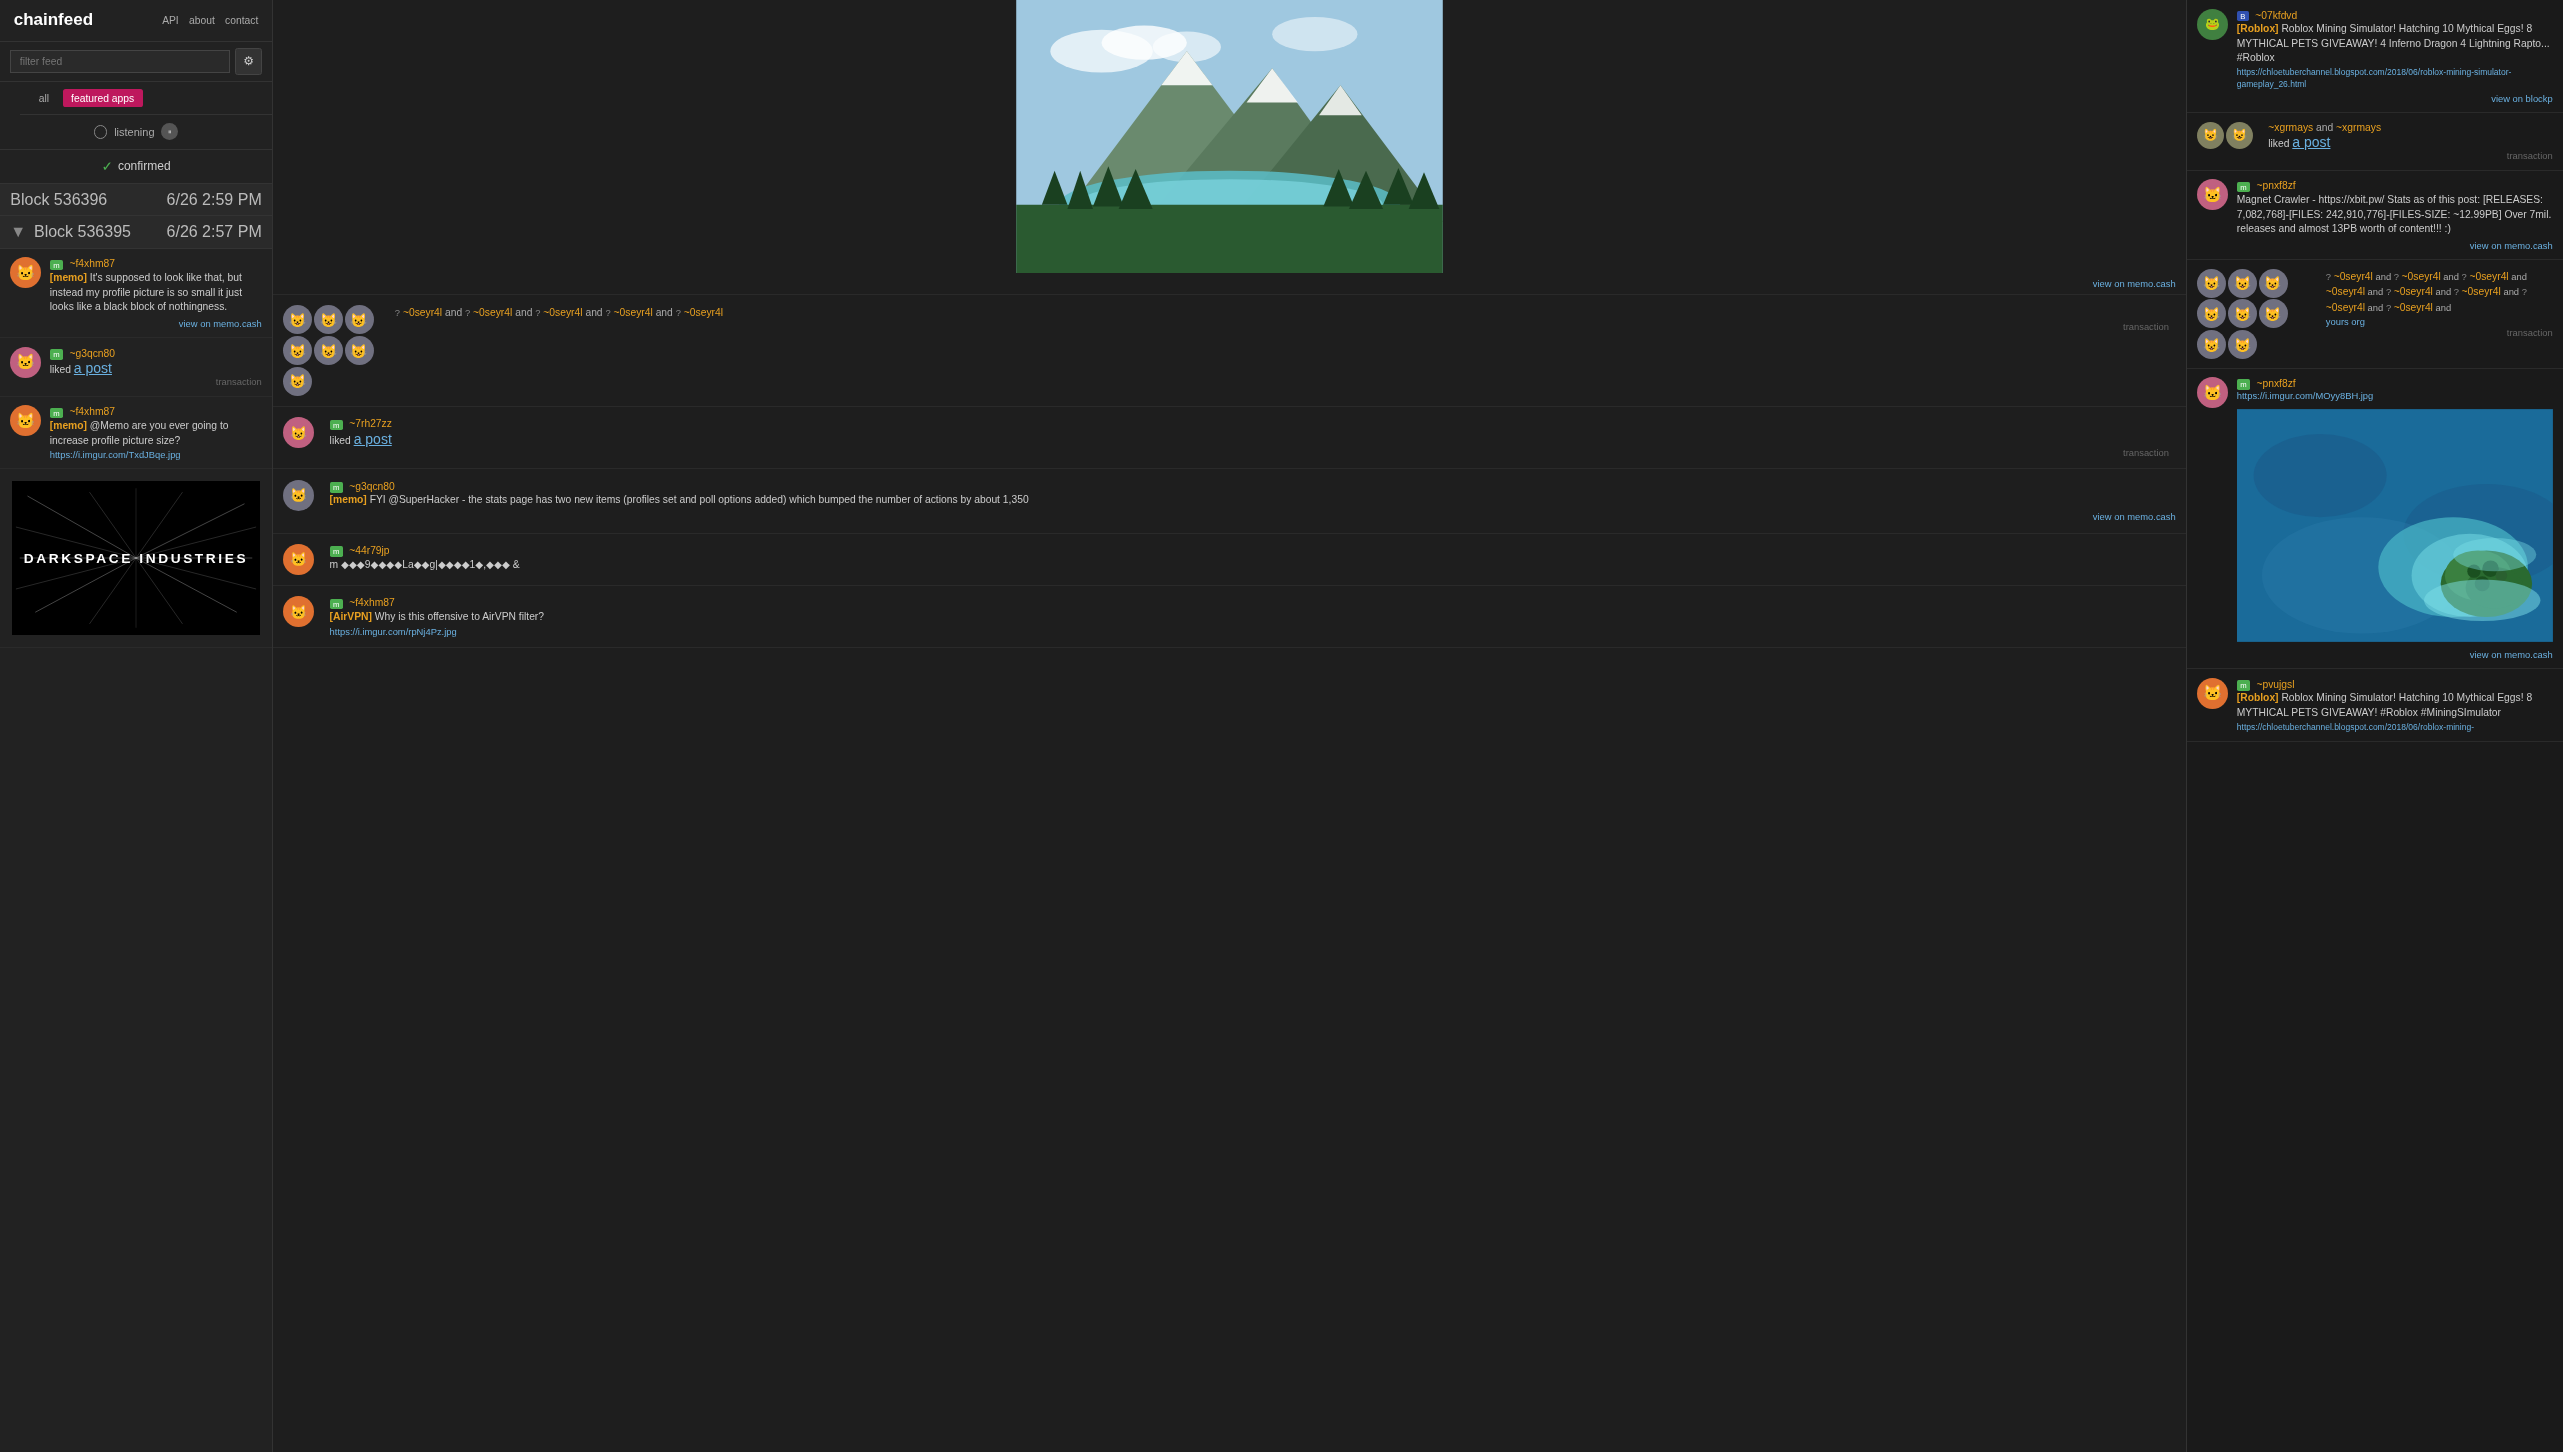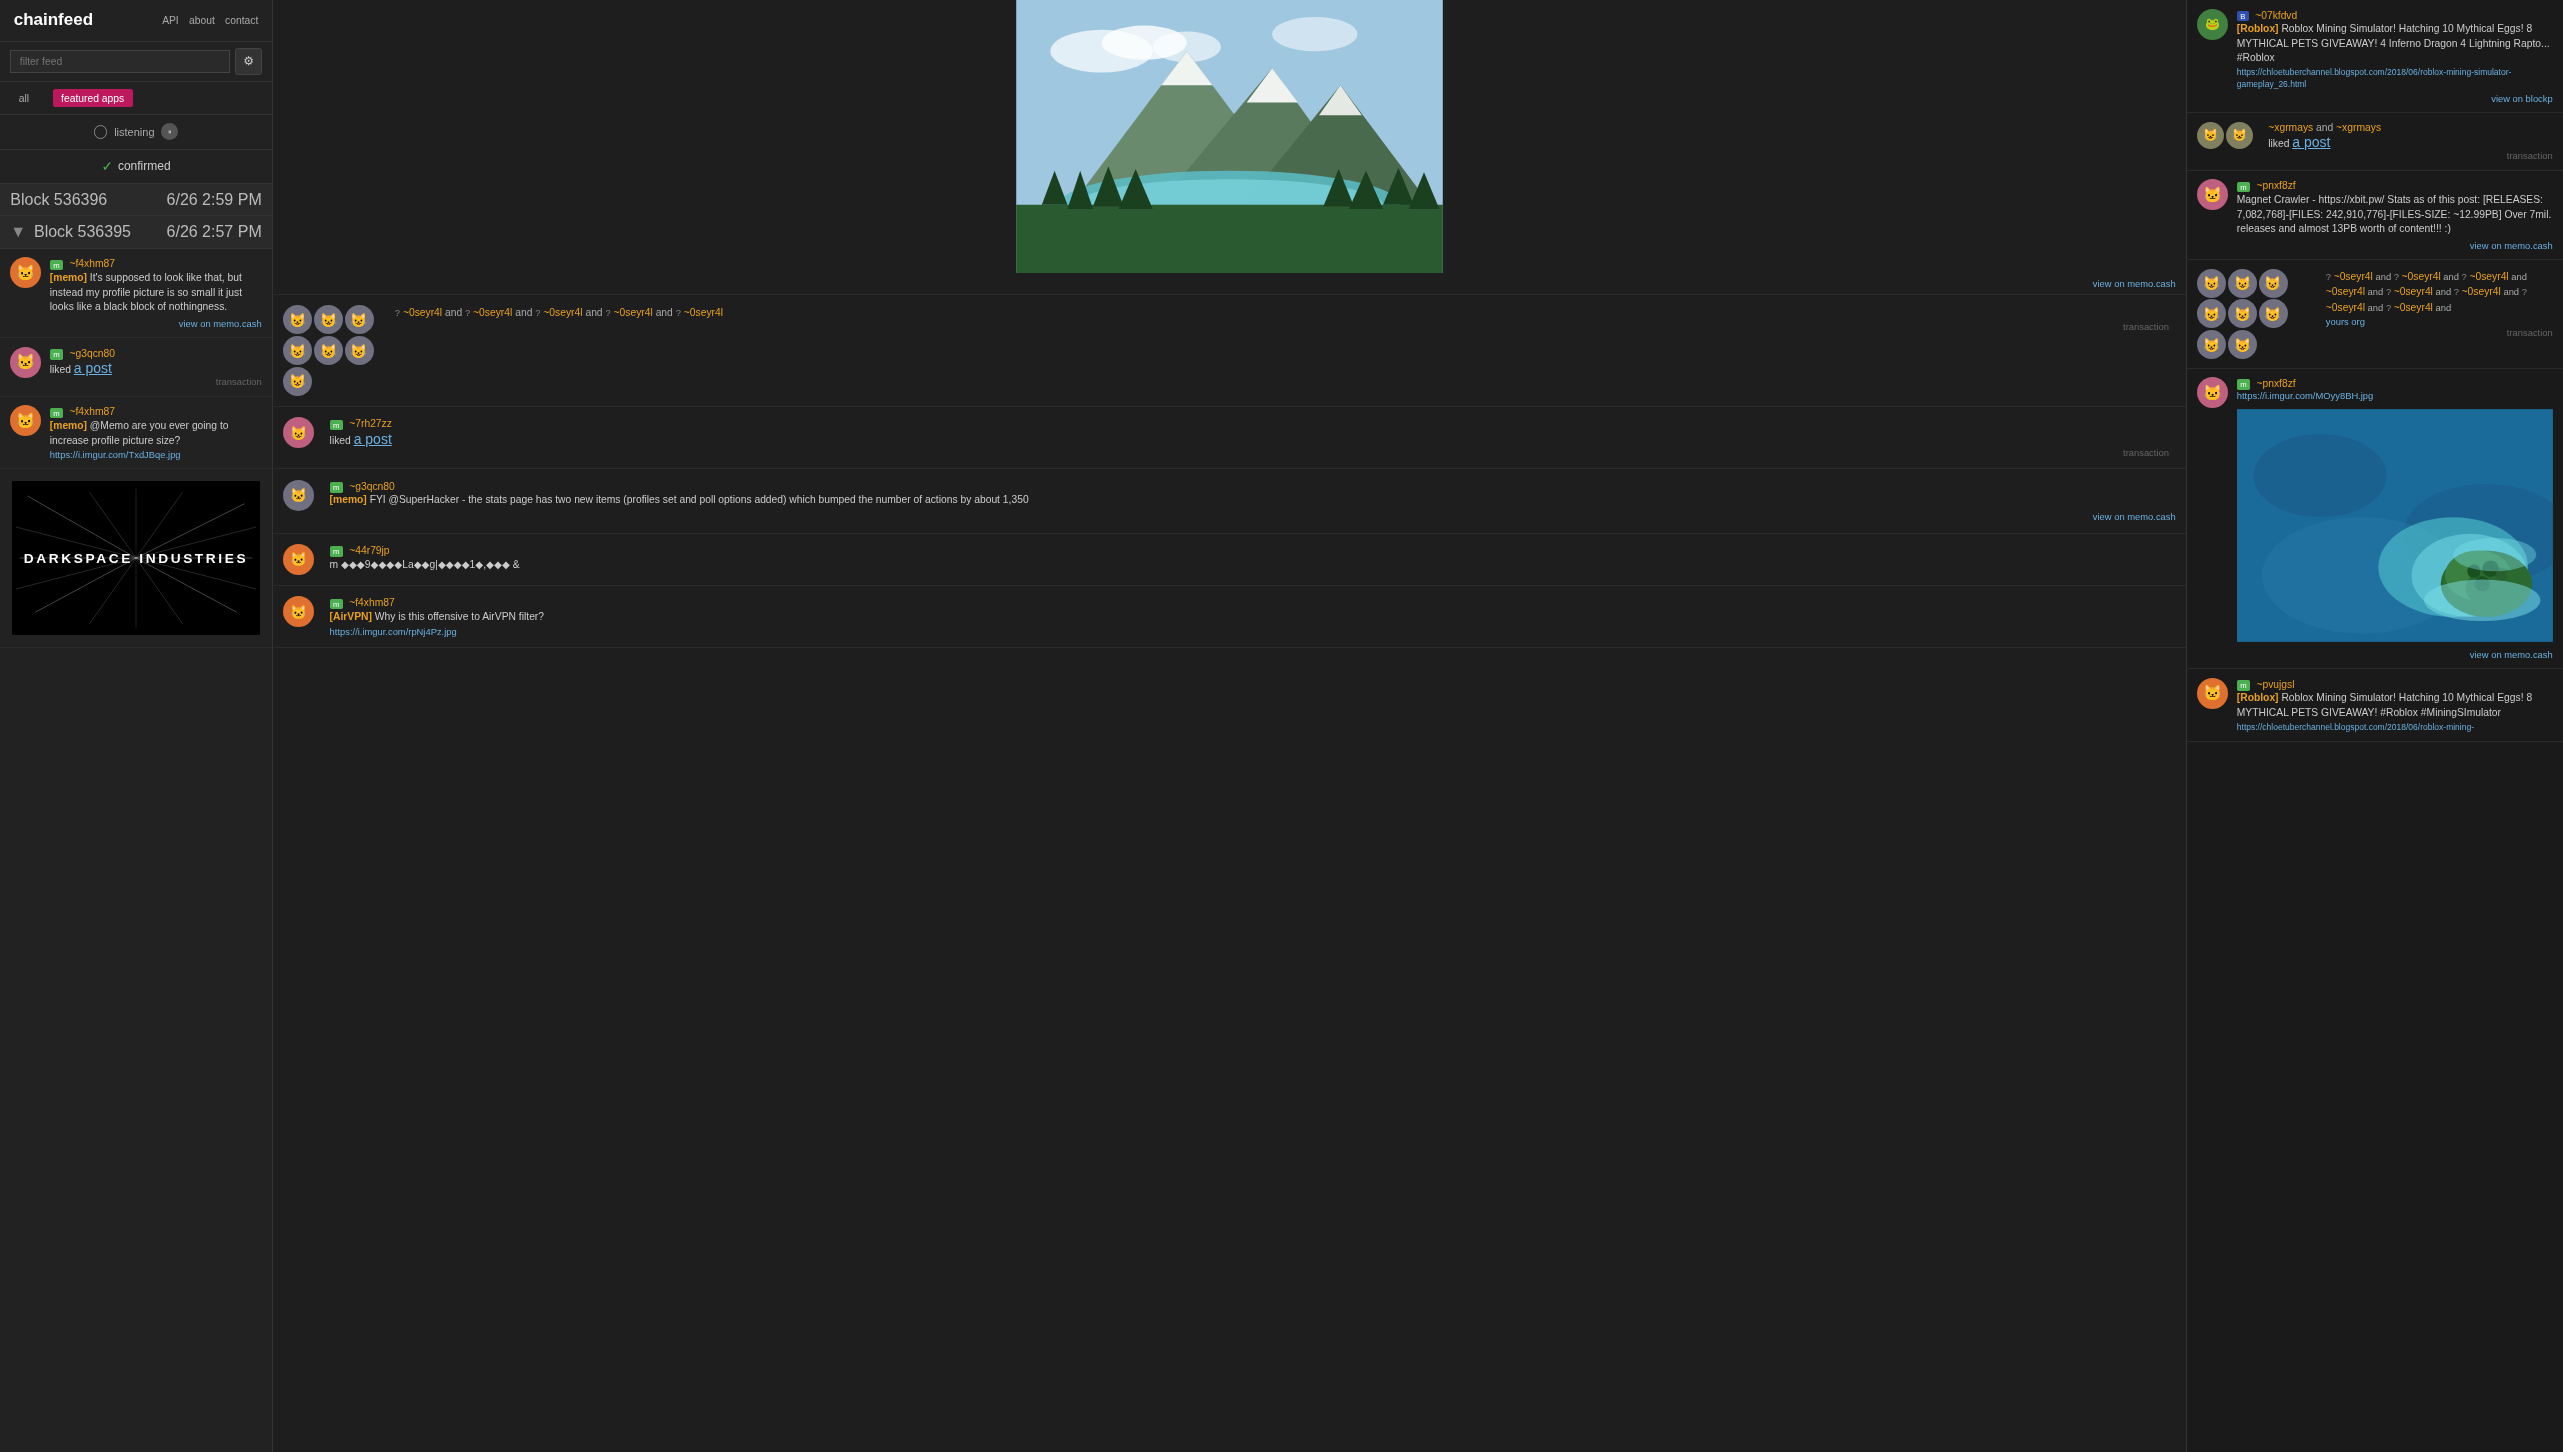--- a/index.html
+++ b/index.html
@@ -68,22 +68,23 @@
       color: #ccc;
       padding: 5.1px 6.8px;
       cursor: pointer;
       border-radius: 2.6px;
       font-size: 12px;
     }
 
     .tabs-row {
       display: flex;
       padding: 6.8px 10.3px;
-      gap: 15px;
+      gap: 5px;
       border-bottom: 0.9px solid #333;
+      margin-left: 20px;
     }
     .tab-btn {
       background: transparent;
       border: none;
       color: #aaa;
       padding: 3.4px 8.5px;
       cursor: pointer;
       font-size: 10.3px;
       border-radius: 2.6px;
     }

